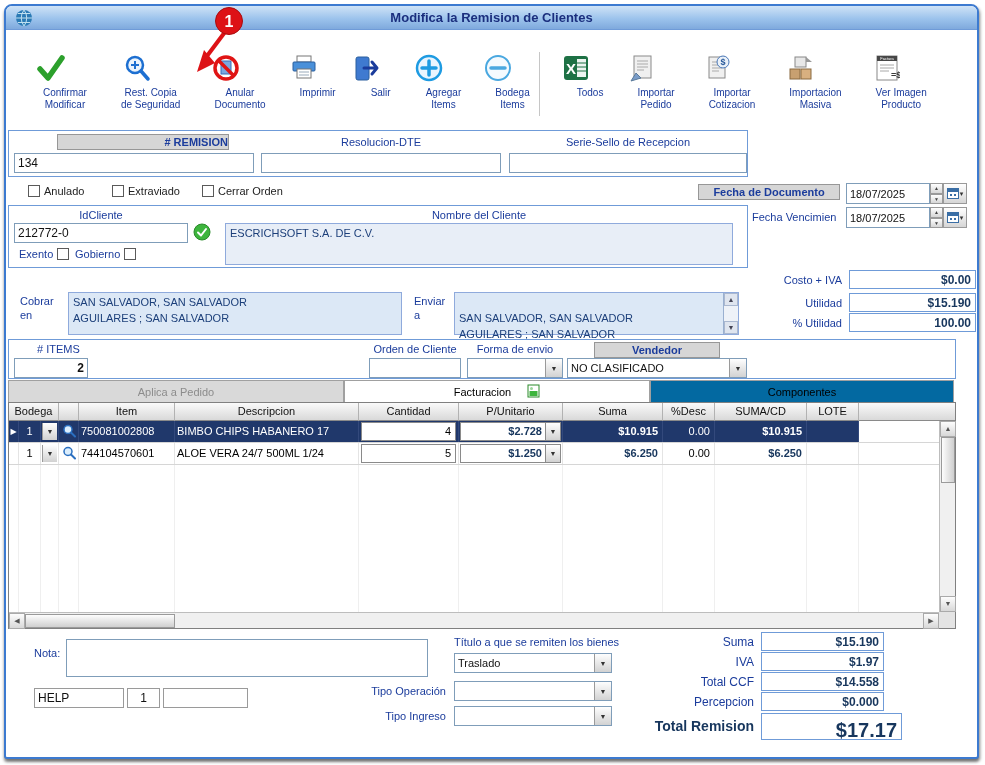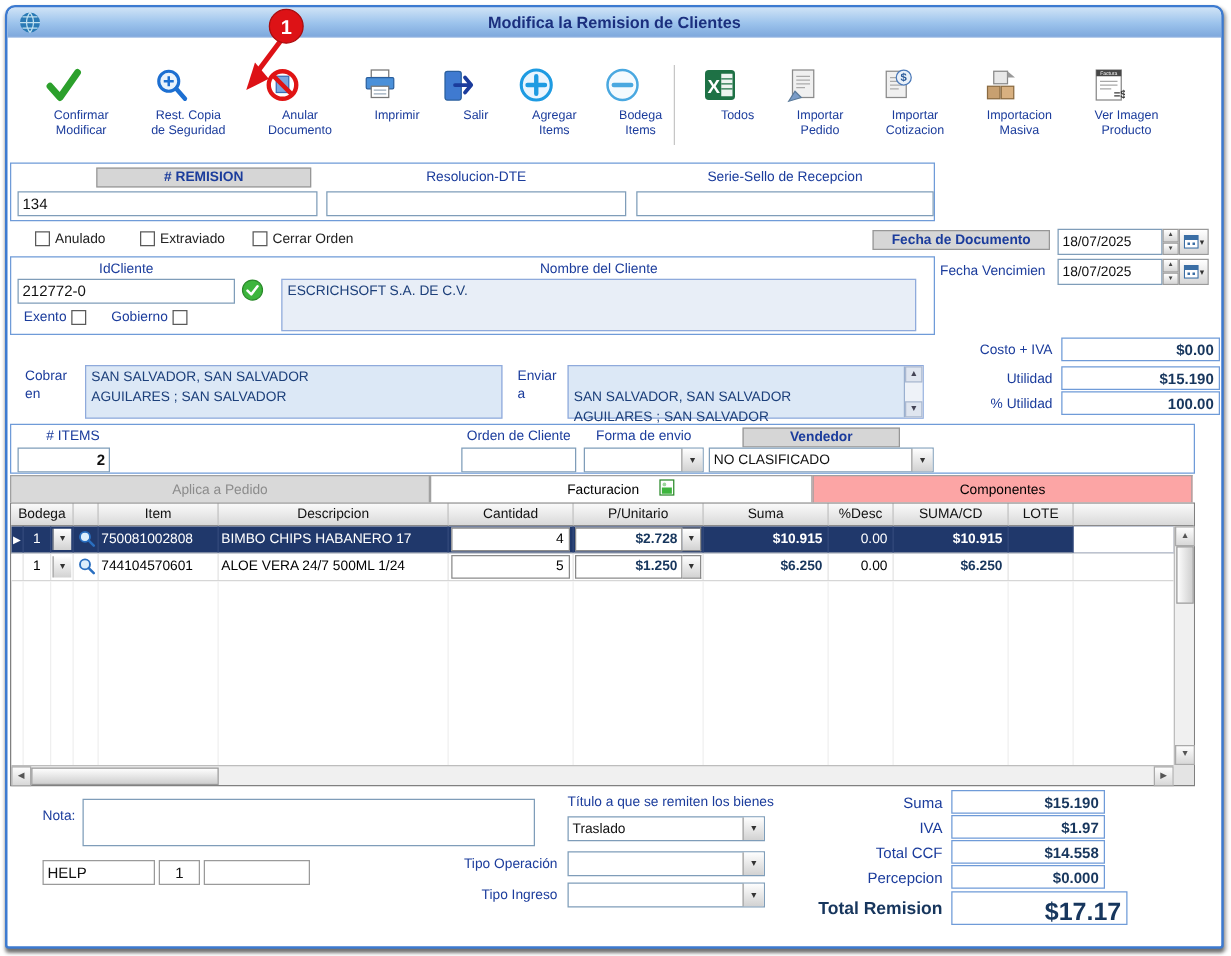--- a/index.html
+++ b/index.html
@@ -49,21 +49,21 @@
     border-left:1px solid #9ab0d0; background:#eef2f8; display:flex;
     flex-direction:column; justify-content:space-between; }
   .mini-sb div { height:13px; background:#dfe5ef; border:1px solid #aab8d0;
     font-size:7px; color:#445; text-align:center; line-height:12px; }
   
   .tabs { position:absolute; left:2px; top:374px; width:948px; height:22px; display:flex; }
   .tab { border:1px solid #a0a0a0; border-bottom:none; font-size:11px;
     display:flex; align-items:center; justify-content:center; gap:8px; }
   .tab1 { width:336px; background:#d9d9d9; color:#8c8c8c; }
   .tab2 { width:306px; background:#fff; color:#000;gap:16px; }
-  .tab3 { width:304px; background:#fca5a5; color:#000; }
+  .tab3 { width:304px; background:#0369a1; color:#000; }
   
   .grid { position:absolute; left:2px; top:396px; width:948px; height:227px;
     border:1px solid #808080; background:#fff; }
   .thead { display:flex; height:18px; }
   .th { background:linear-gradient(#fafafa,#d9d9d9); border-right:1px solid #b2b2b2;
     border-bottom:1px solid #8a8a8a; font-size:11px; text-align:center;
     line-height:17px; color:#111; overflow:hidden; }
   .tbodyw { position:absolute; left:0; top:18px; right:16px; bottom:16px;
     display:flex; flex-direction:column; overflow:hidden; }
   .trow { display:flex; height:22px; border-bottom:1px solid #d6d6d6; background:#fff; }
@@ -255,21 +255,21 @@
   </div>
 
   <svg class="callout" width="70" height="78" viewBox="0 0 70 78">
     <line x1="34" y1="26" x2="16" y2="50" stroke="#dd1216" stroke-width="4"></line>
     <polygon points="6,66 24,57 13,44" fill="#dd1216"></polygon>
     <circle cx="38" cy="15" r="13.5" fill="#dd1216" stroke="#a80d0f" stroke-width="1"></circle>
     <text x="38" y="21" font-size="16" font-weight="bold" fill="#fff" text-anchor="middle" font-family="Liberation Sans">1</text>
   </svg>
 
   <div class="box" style="left:2px; top:124px; width:740px; height:47px;">
-    <div class="gray-lbl" style="left:68px; top:3px; width:172px;"># REMISION</div>
+    <div class="gray-lbl" style="left:48px; top:3px; width:172px;text-align:right;"># REMISION</div>
     <input class="inp" style="left: 5px; top: 22px; width: 240px;" value="134">
     <div class="lbl c" style="left:252px; top:5px; width:240px;">Resolucion-DTE</div>
     <input class="inp" style="left: 252px; top: 22px; width: 240px;">
     <div class="lbl c" style="left:500px; top:5px; width:238px;">Serie-Sello de Recepcion</div>
     <input class="inp" style="left: 500px; top: 22px; width: 238px;">
   </div>
 
   <div class="cbrow" style="left:22px; top:179px;">
     <span class="cb"></span>
     <span>Anulado</span>
@@ -304,21 +304,21 @@
           <circle cx="9" cy="9" r="8" fill="#3db53d" stroke="#2a8a2a"></circle>
           <path d="M5 9.5l3 3 5-6.5" stroke="#fff" stroke-width="2" fill="none" stroke-linecap="round" stroke-linejoin="round"></path>
         </svg>
     </span>
     <div class="lbl c" style="left:216px; top:3px; width:508px;">Nombre del Cliente</div>
     <div class="addr" style="left:216px; top:17px; width:508px; height:42px; background:#e8eef7;">ESCRICHSOFT S.A. DE C.V.</div>
     <div class="cbrow" style="left:10px; top:42px;">
       <span style="color:#1b3c9c;">Exento</span>
       <span class="cb"></span>
     </div>
-    <div class="cbrow" style="left:80px; top:42px;">
+    <div class="cbrow" style="left:66px; top:42px;">
       <span style="color:#1b3c9c;">Gobierno</span>
       <span class="cb"></span>
     </div>
   </div>
   <div class="lbl" style="left:746px; top:205px; width:92px;">Fecha Vencimien</div>
   <div class="datec" style="left:840px; top:201px;">
     <input value="18/07/2025" style="">
     <div class="spin">
         <div>▲</div>
         <div>▼</div>

